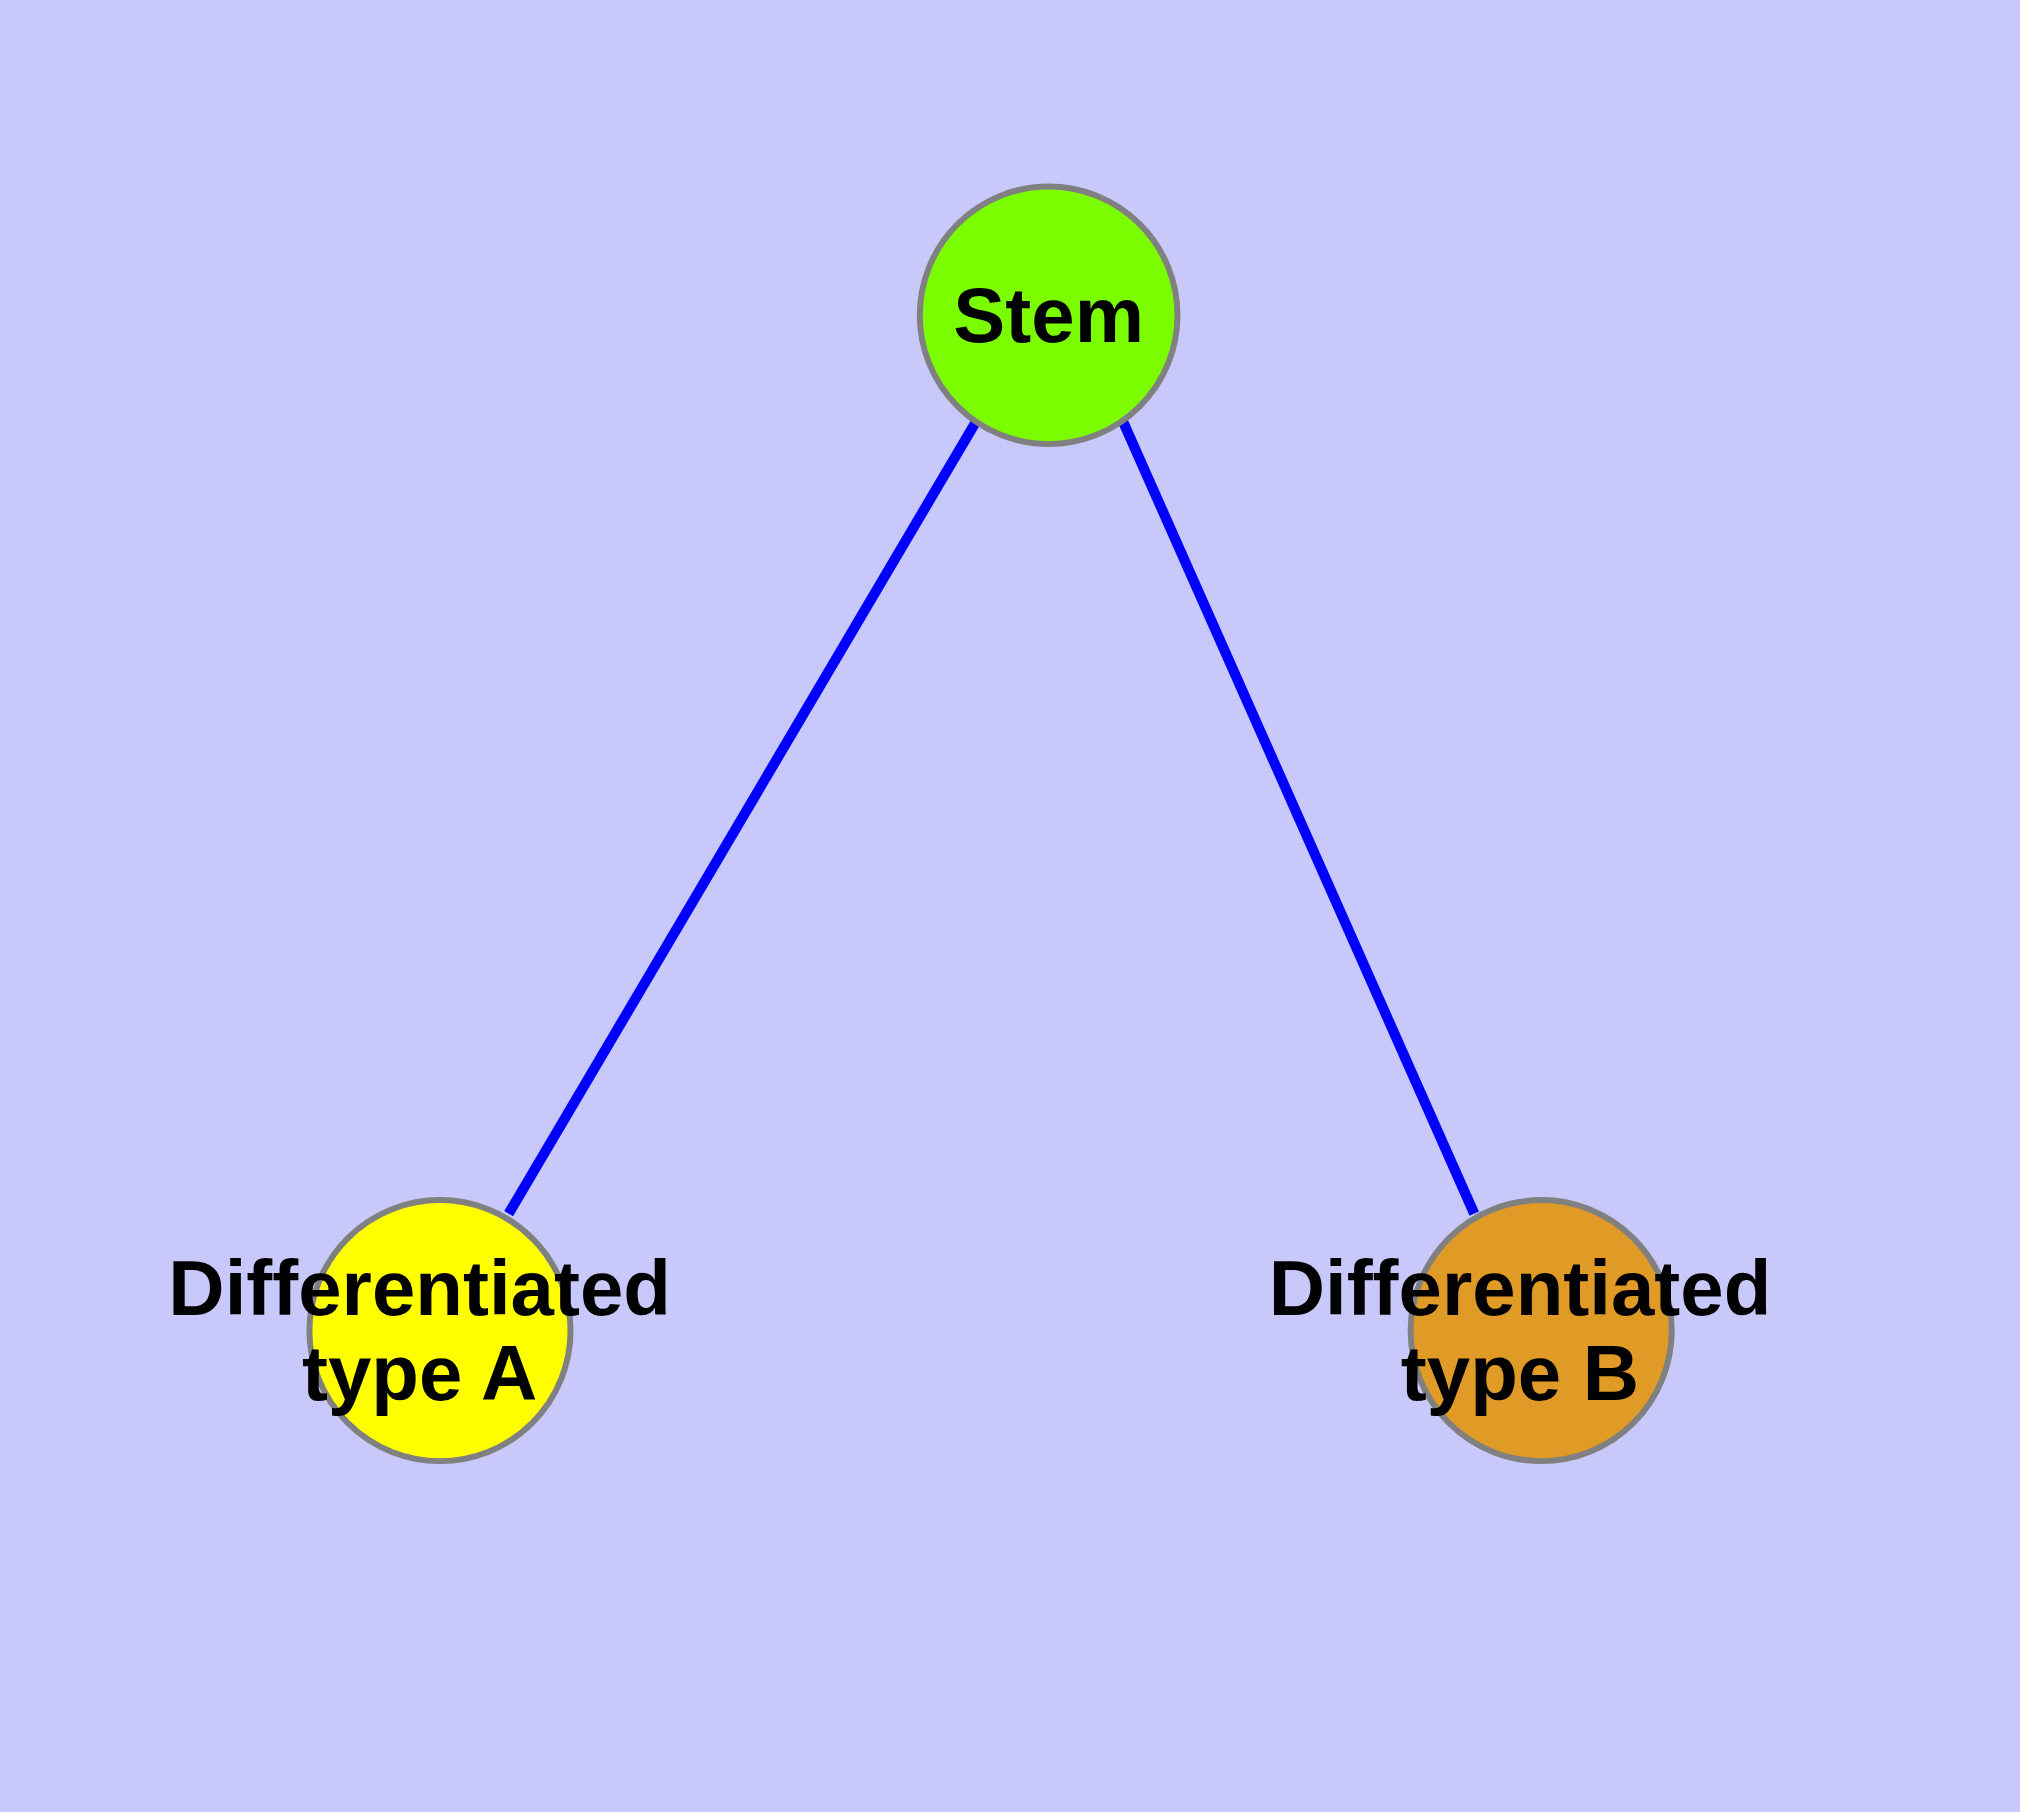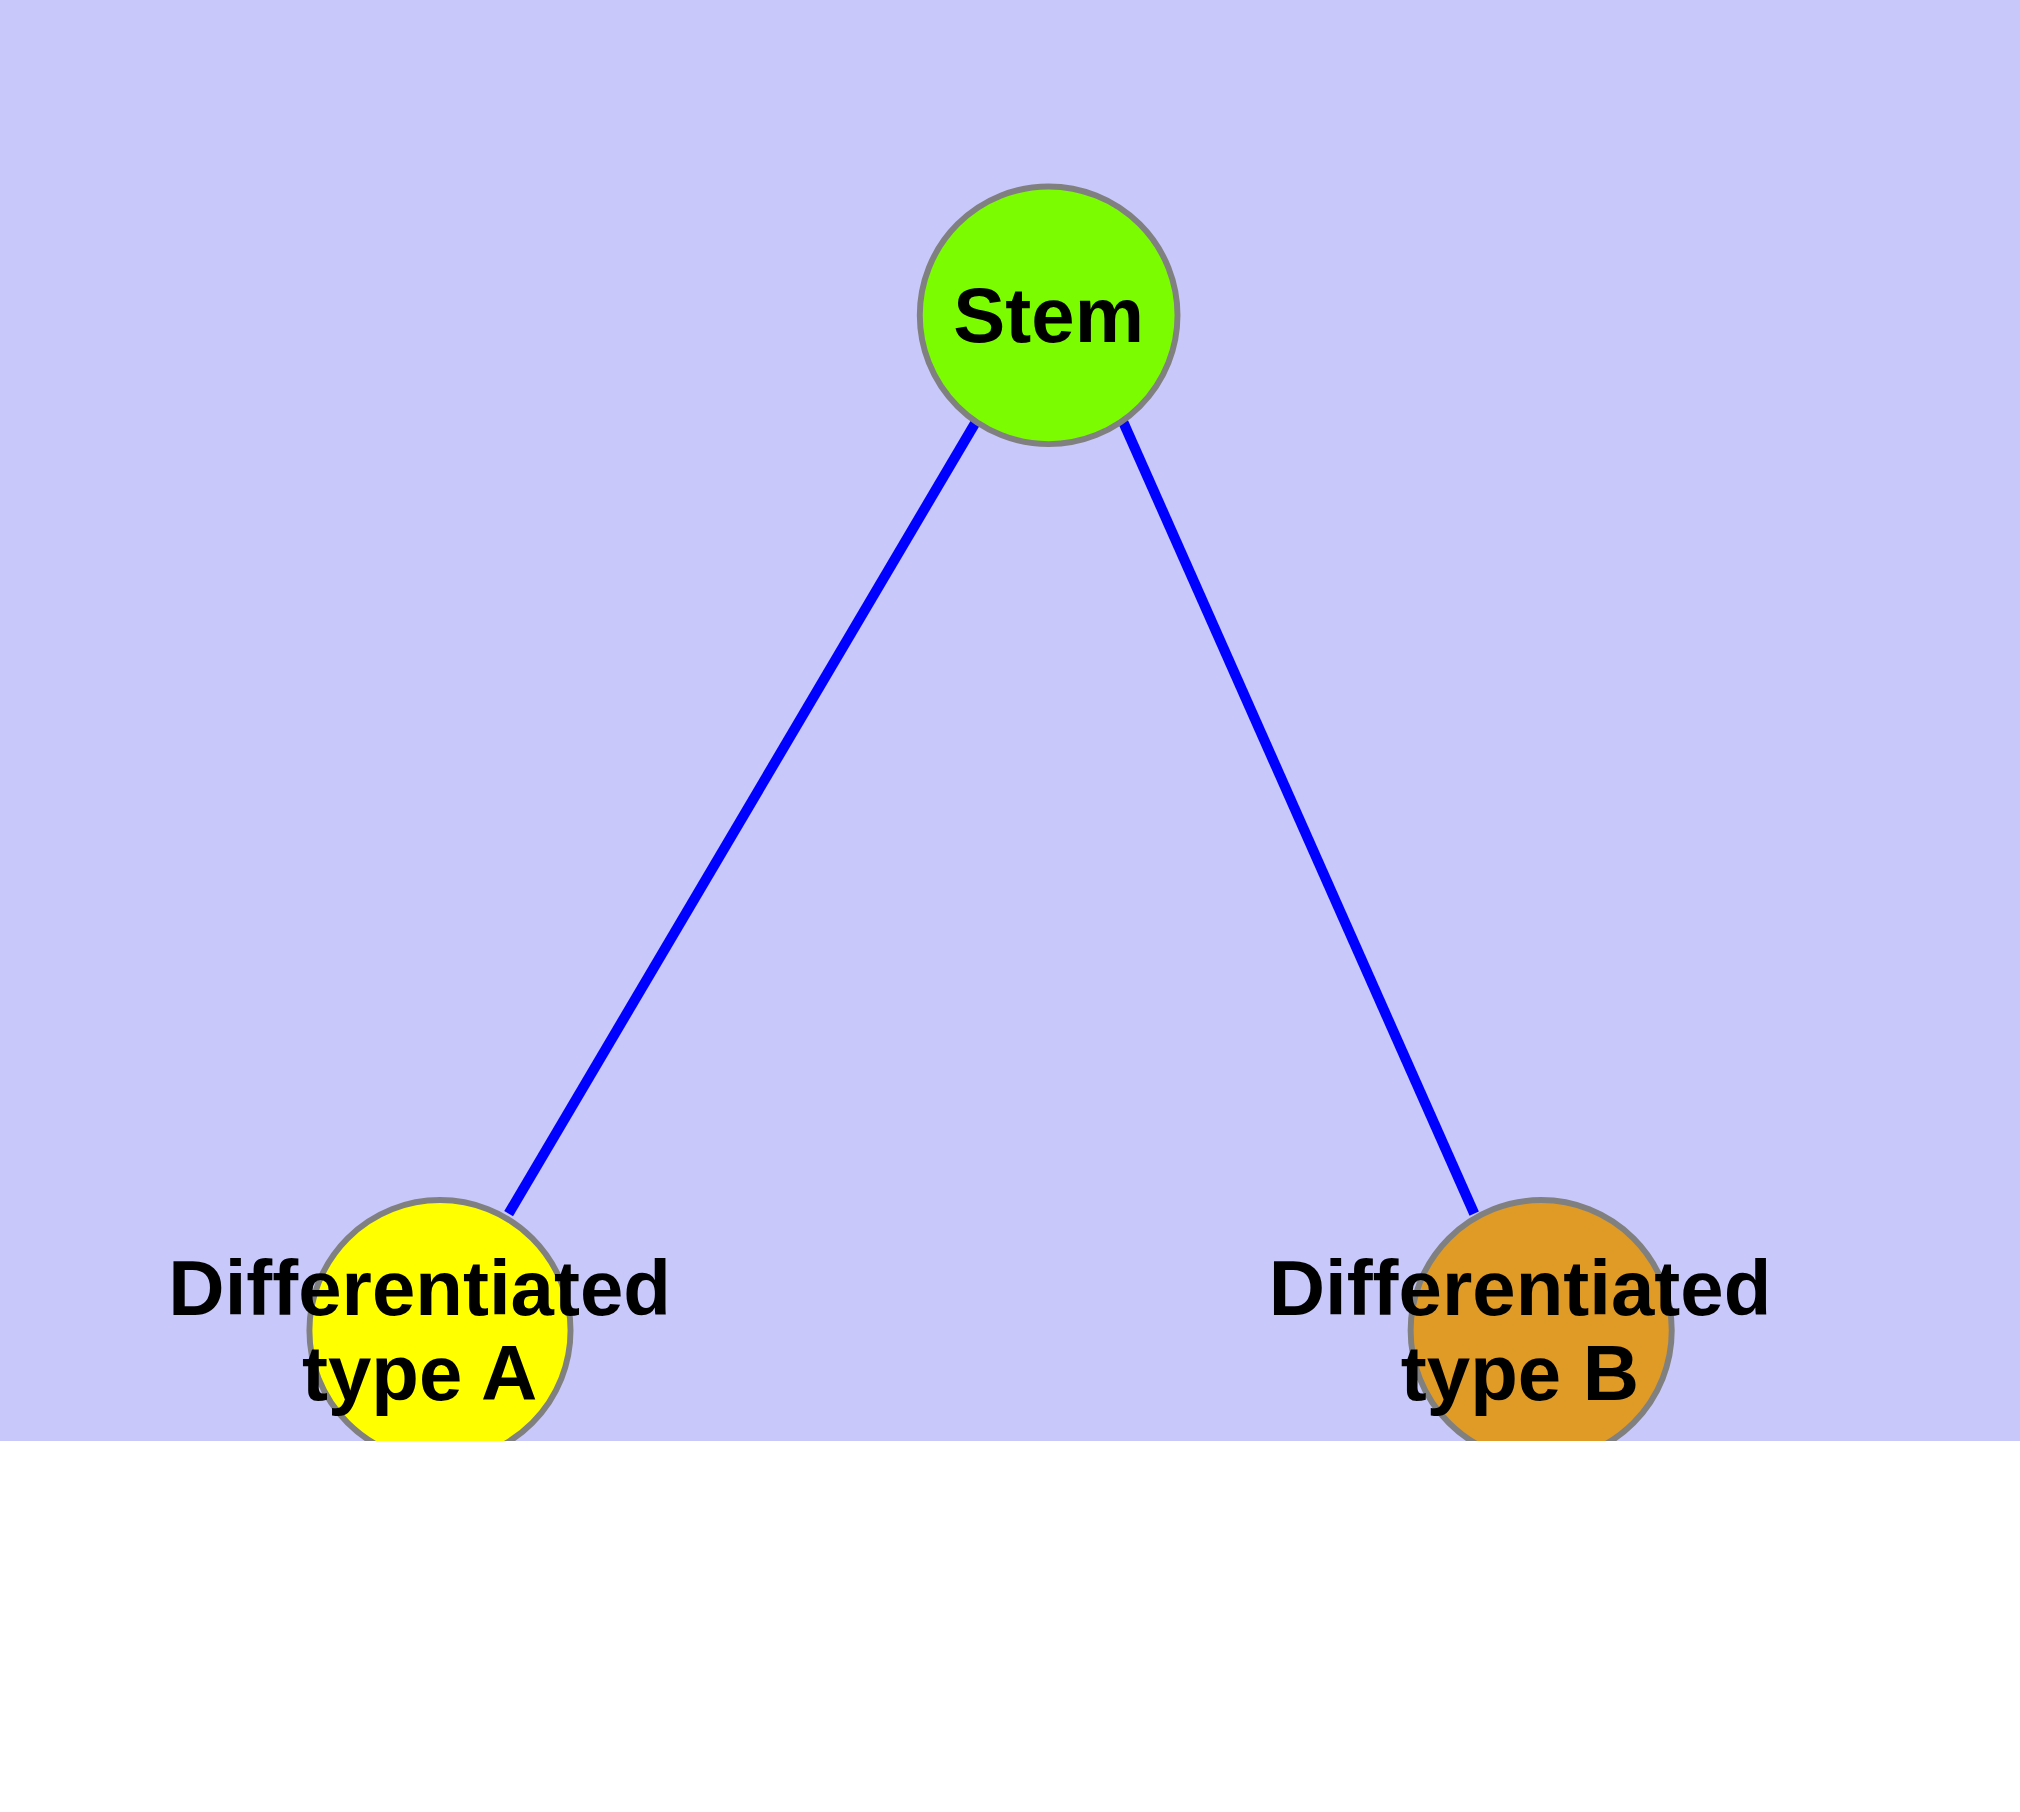--- a/index.html
+++ b/index.html
@@ -27,21 +27,21 @@
     font-weight: bold;
     fill: #000000;
     text-anchor: middle;
     dominant-baseline: alphabetic;
     paint-order: normal;
   }
 </style>
 </head>
 <body>
 
-<div id="canvas" style="width: 2021px; height: 1441px;">
+<div id="canvas" style="width: 2021px; height: 1812px;">
   <svg id="graph-svg" viewBox="0 0 2384 2138" preserveAspectRatio="none" xmlns="http://www.w3.org/2000/svg">
     <rect id="bg-rect" x="0" y="0" width="2384" height="2138" fill="#c8c8fa"></rect>
     <g id="edges-layer">
         <line x1="1151" y1="498" x2="600" y2="1432" stroke="#0000ff" stroke-width="12" stroke-linecap="butt"></line>
         <line x1="1325" y1="498" x2="1739" y2="1432" stroke="#0000ff" stroke-width="12" stroke-linecap="butt"></line>
       </g>
     <g id="nodes-layer">
         <circle cx="1237" cy="372" r="152" fill="#7cfc00" stroke="#808080" stroke-width="7"></circle>
         <circle cx="519" cy="1570" r="154" fill="#ffff00" stroke="#808080" stroke-width="7"></circle>
         <circle cx="1818" cy="1570" r="154" fill="#e09a26" stroke="#808080" stroke-width="7"></circle>

